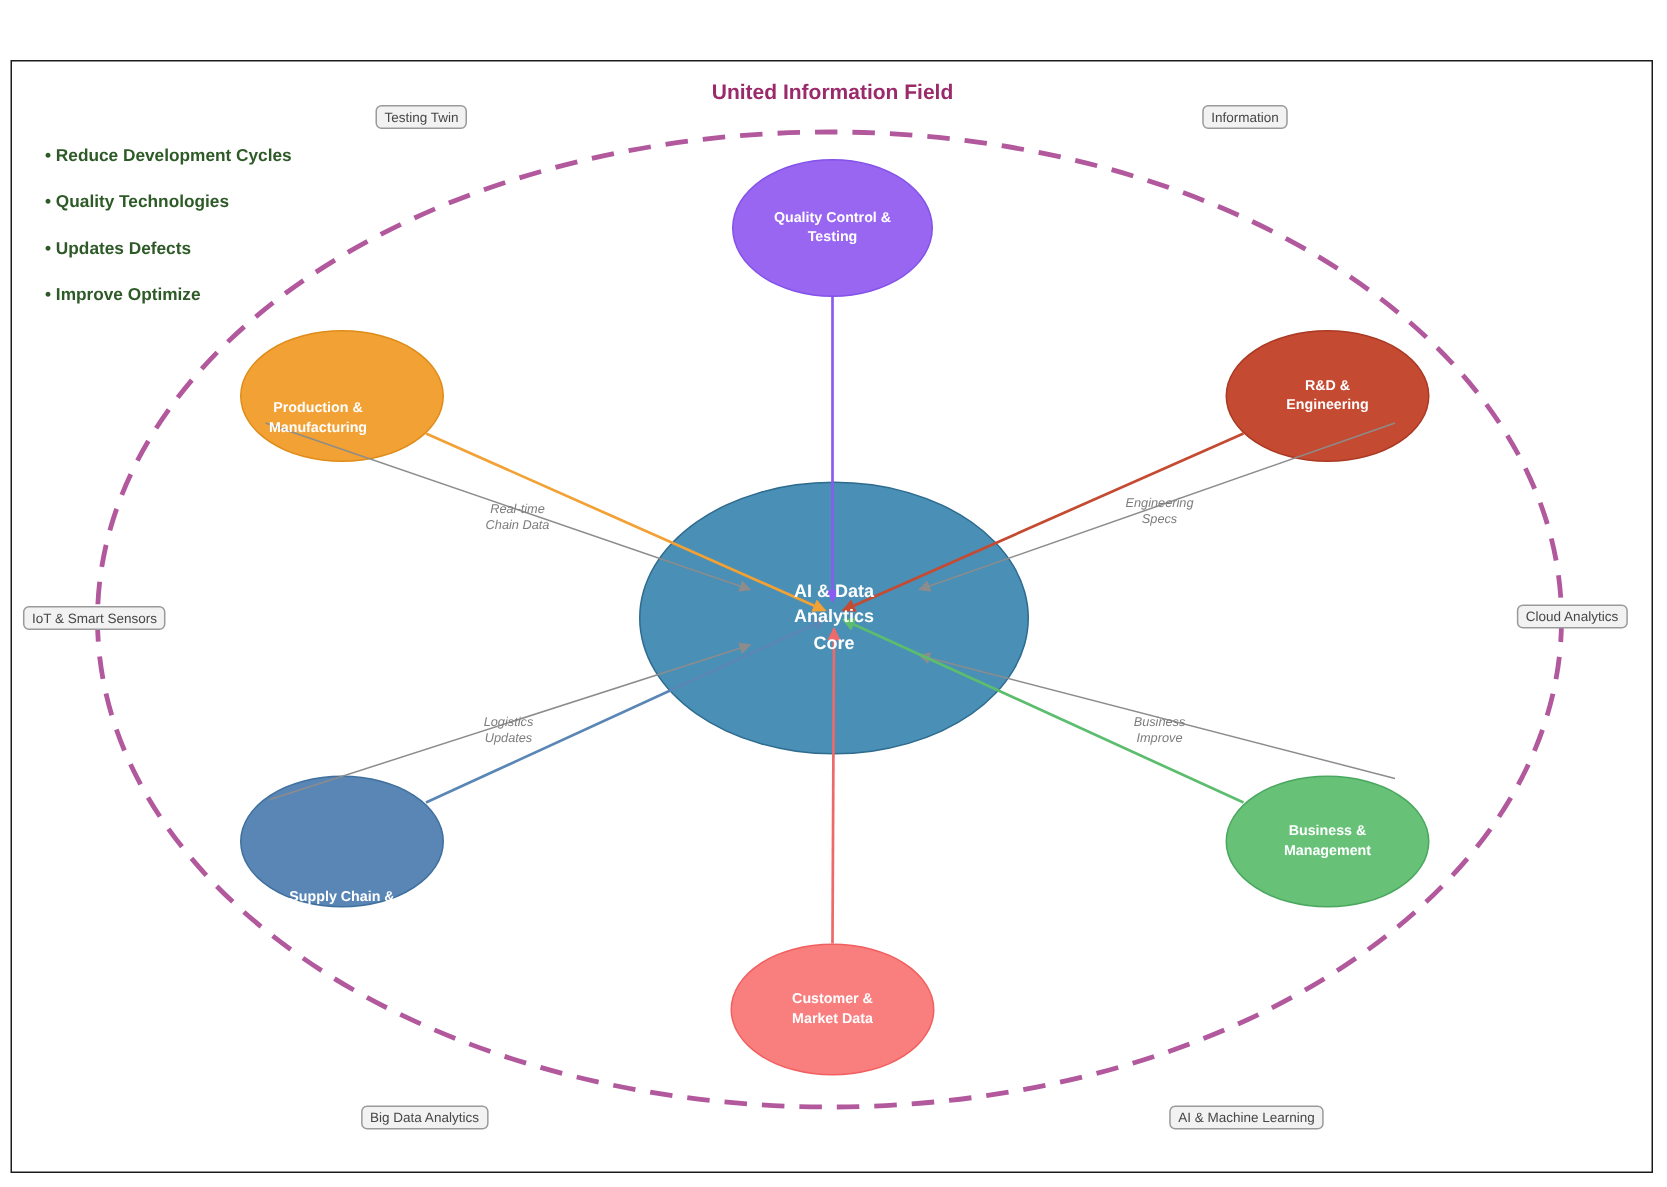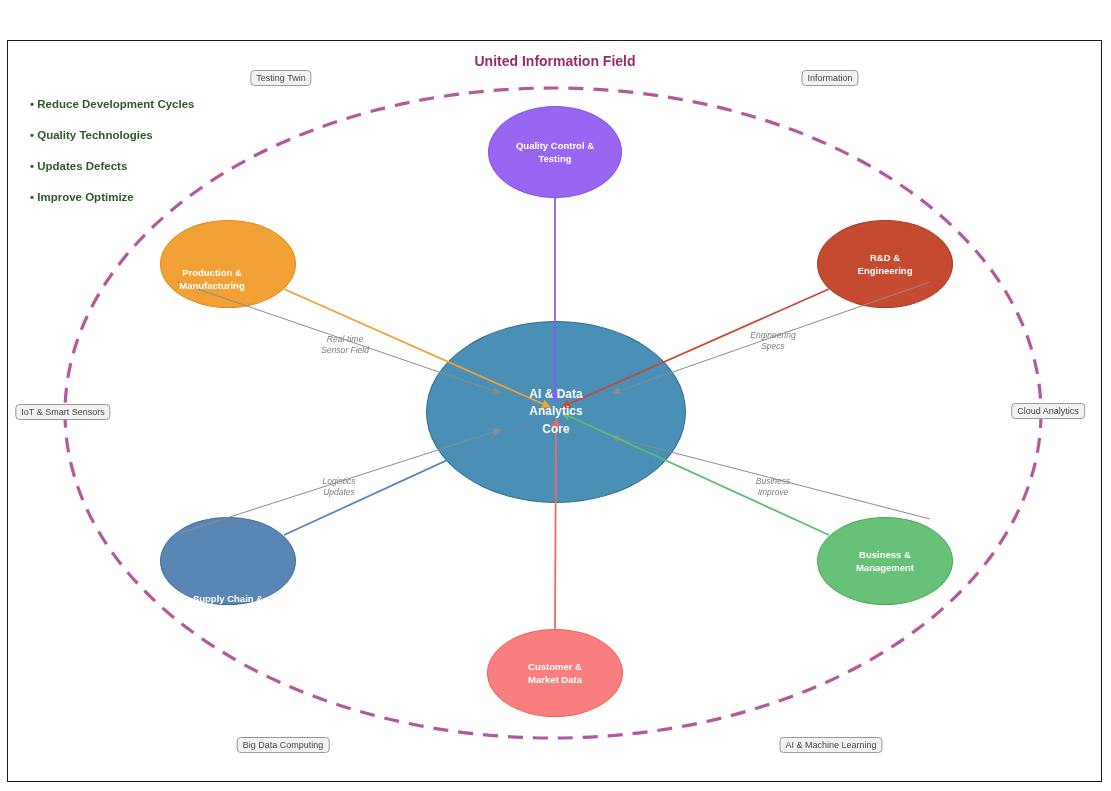--- a/index.html
+++ b/index.html
@@ -116,28 +116,28 @@
 Logistics</div>
   <div class="nodeLabel" style="left:885px;top:561px;">Business &amp;
 Management</div>
   <div class="nodeLabel" style="left:555px;top:673px;">Customer &amp;
 Market Data</div>
   <div class="nodeLabel coreLabel" style="left:556px;top:412px;">AI &amp; Data
 Analytics
 Core</div>
 
   <div class="flowLabel" style="left:345px;top:345px;">Real-time
-Sensor Field</div>
+Chain Data</div>
   <div class="flowLabel" style="left:773px;top:341px;">Engineering
 Specs</div>
   <div class="flowLabel" style="left:339px;top:487px;">Logistics
 Updates</div>
   <div class="flowLabel" style="left:773px;top:487px;">Business
 Improve</div>
 
   <div class="techLabel" style="left:281px;top:78px;">Testing Twin</div>
   <div class="techLabel" style="left:830px;top:78px;">Information</div>
   <div class="techLabel" style="left:63px;top:412px;">IoT &amp; Smart Sensors</div>
   <div class="techLabel" style="left:1048px;top:411px;">Cloud Analytics</div>
-  <div class="techLabel" style="left:283px;top:745px;">Big Data Computing</div>
+  <div class="techLabel" style="left:283px;top:745px;">Big Data Analytics</div>
   <div class="techLabel" style="left:831px;top:745px;">AI &amp; Machine Learning</div>
 
 </div>
 
 </body></html>

